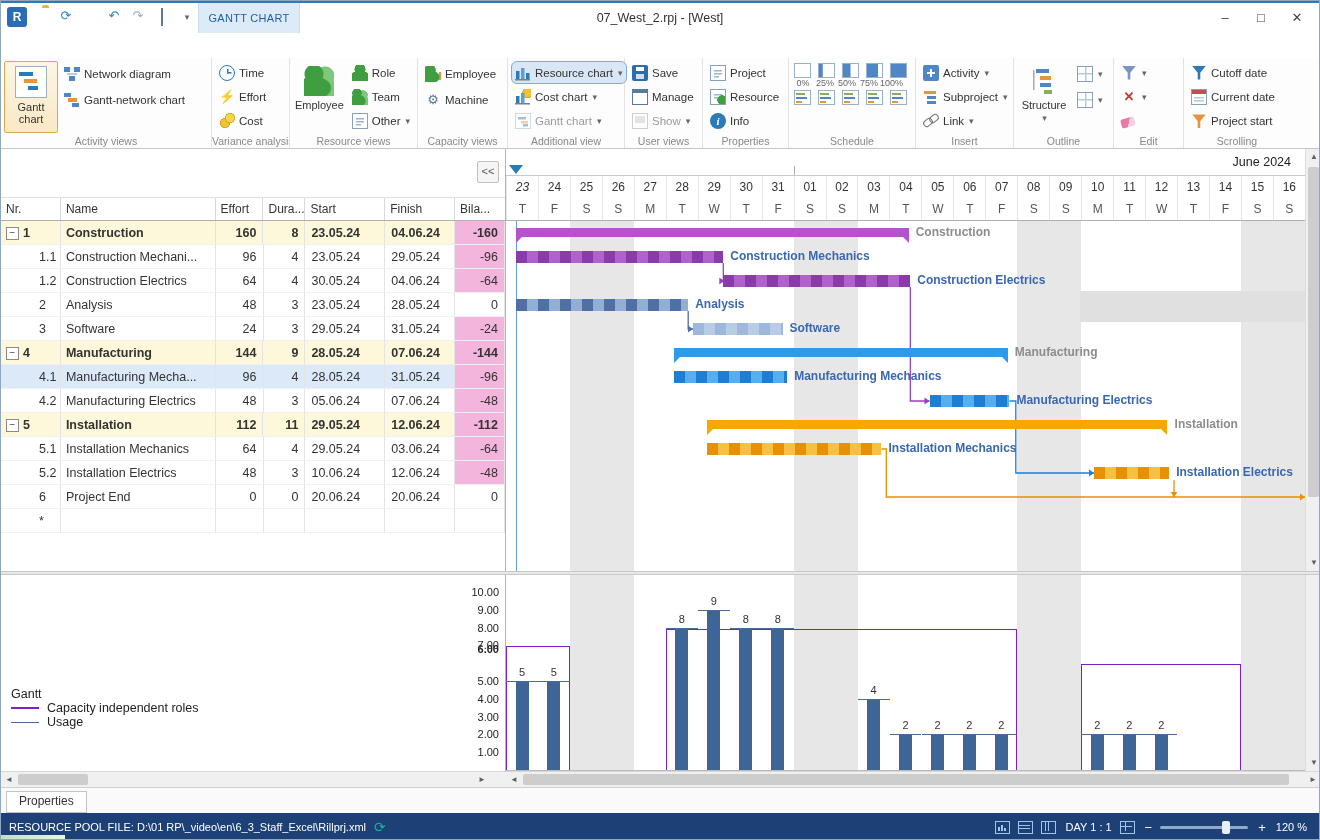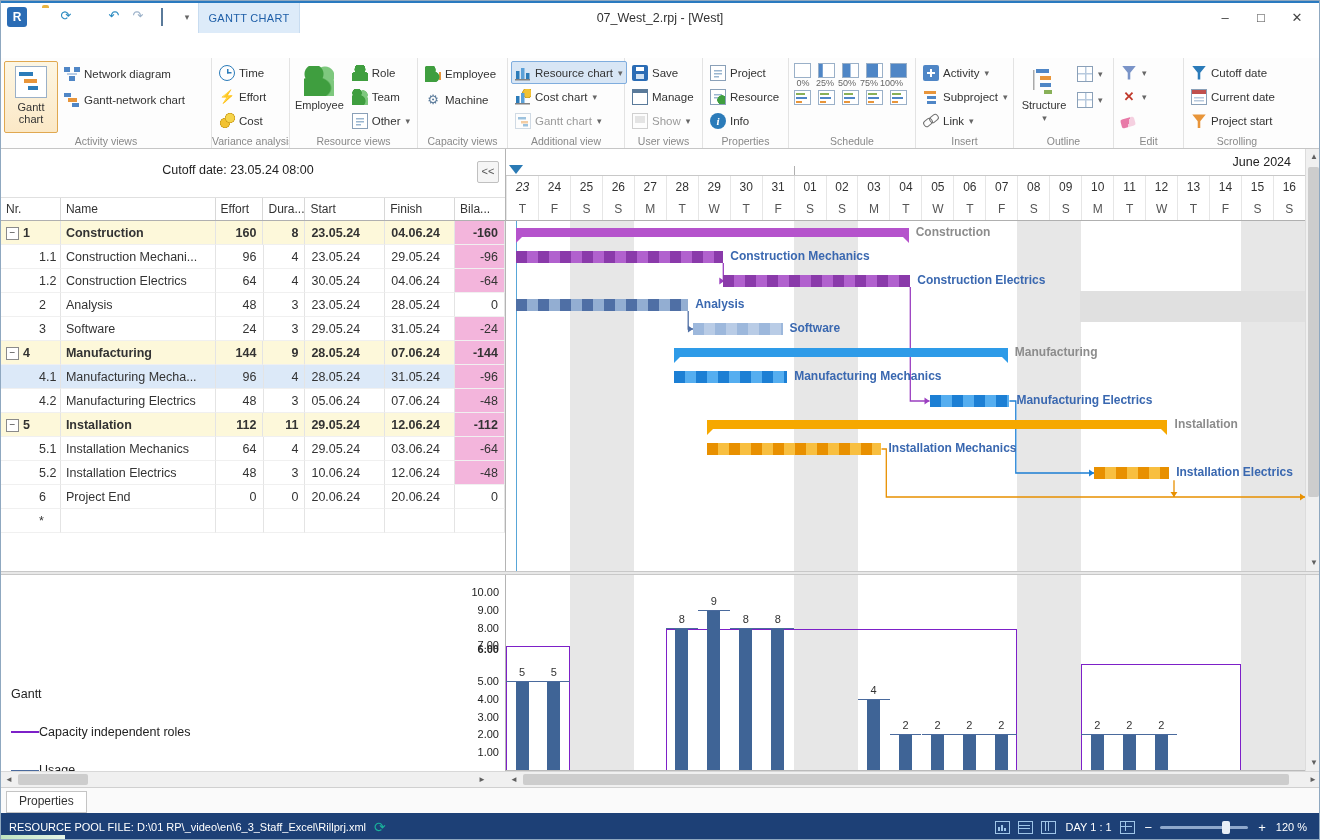--- a/index.html
+++ b/index.html
@@ -30,21 +30,21 @@
   .rtab.format{left:196px;width:100px;}
   .ribcollapse{position:absolute;right:8px;top:4px;color:#777;font-size:11px;}
 
   
   .ribbon{position:absolute;left:0;top:57px;width:100%;height:91px;background:#fdfdfd;border-bottom:1px solid #c6c6c6;box-sizing:border-box;display:flex;}
   .rgroup{position:relative;border-right:1px solid #e3e3e3;box-sizing:border-box;padding:3px 3px 14px;flex:none;}
   .rgroup .glabel{position:absolute;bottom:1px;left:0;right:0;text-align:center;font-size:10.5px;color:#888;white-space:nowrap;overflow:hidden;}
   .gcontent{display:flex;gap:2px;height:72px;}
   .btncol{display:flex;flex-direction:column;gap:1px;}
   .smallbtn{display:flex;align-items:center;gap:4px;height:23px;padding:0 3px;font-size:11.5px;color:#333;white-space:nowrap;border:1px solid transparent;border-radius:2px;}
-  .smallbtn.on{background:#d8e6f5;border-color:#7fadde;}
+  .smallbtn.on{background:#d8e6f5;border-color:#7fadde;border-radius:6px;}
   .smallbtn.dis{color:#9a9a9a;}
   .smallbtn.dis .ic{opacity:.45;}
   .caret{font-size:9px;color:#666;margin-left:1px;}
   .bigbtn{width:52px;display:flex;flex-direction:column;align-items:center;justify-content:flex-start;gap:3px;padding-top:4px;border:1px solid transparent;border-radius:2px;text-align:center;}
   .bigbtn .blabel{font-size:11px;line-height:12px;color:#333;}
   .bigbtn.bigsel{background:linear-gradient(#fdf6e3,#fbe8c6);border-color:#e0a850;}
 
   
   .ic{width:16px;height:16px;position:relative;flex:none;display:inline-block;box-sizing:border-box;}
   .gly{font-size:13px;line-height:16px;text-align:center;}
@@ -128,21 +128,21 @@
   .cap.l{left:0;border-right:6px solid transparent;}
   .cap.r{right:0;border-left:6px solid transparent;}
   .gbarlabel{position:absolute;font-size:12px;font-weight:700;white-space:nowrap;}
 
   
   .hsplit{position:absolute;left:0;top:570px;width:100%;height:4px;background:#e8e8e8;border-top:1px solid #c8c8c8;border-bottom:1px solid #c8c8c8;box-sizing:border-box;}
   .bottom{position:absolute;left:0;top:574px;width:100%;height:196px;background:#fff;}
   .bleft{position:absolute;left:0;top:0;width:505px;height:196px;border-right:1px solid #b4b4b4;box-sizing:border-box;}
   .ylab{position:absolute;right:6px;width:60px;text-align:right;font-size:11px;color:#222;}
   .legend{position:absolute;left:10px;top:112px;font-size:12.5px;color:#222;}
-  .legitem{display:flex;align-items:center;margin-top:24px;}
+  .legitem{display:flex;align-items:center;gap:8px;margin-top:0;}
   .sw{width:28px;height:0;border-top:2px solid;}
   .histo{position:relative;left:505px;width:799px;height:196px;overflow:hidden;border-bottom:1px solid #bbb;box-sizing:border-box;}
   .hbar{position:absolute;bottom:0;width:13px;}
   .hval{position:absolute;width:30px;text-align:center;font-size:11px;color:#333;}
   .capseg{position:absolute;border:1.5px solid;border-bottom:none;box-sizing:border-box;}
   .useseg{position:absolute;height:0;border-top:1.5px solid;}
 
   
   .vscroll{position:absolute;left:1304px;top:0;width:16px;height:422px;background:#f0f0f0;border-left:1px solid #dcdcdc;box-sizing:border-box;}
   .vscroll2{position:absolute;left:1304px;top:0;width:16px;height:196px;background:#f0f0f0;border-left:1px solid #dcdcdc;box-sizing:border-box;}
@@ -447,21 +447,20 @@
         </div>
       </div>
         </div>
       <div class="glabel">Scrolling</div>
     </div>
   </div>
 
   <div class="main">
     <div class="leftpane">
       <div class="lp-head">
-        <div class="cutofftext">Cutoff date: 23.05.24 08:00</div>
         <div class="collapsebtn">&lt;&lt;</div>
       </div>
       <div class="thead">
         <div class="thcell" style="width:60px">Nr.</div>
         <div class="thcell" style="width:155px">Name</div>
         <div class="thcell" style="width:48px">Effort</div>
         <div class="thcell" style="width:42px">Dura...</div>
         <div class="thcell" style="width:80px">Start</div>
         <div class="thcell" style="width:70px">Finish</div>
         <div class="thcell" style="width:50px;border-right:none">Bila...</div>

